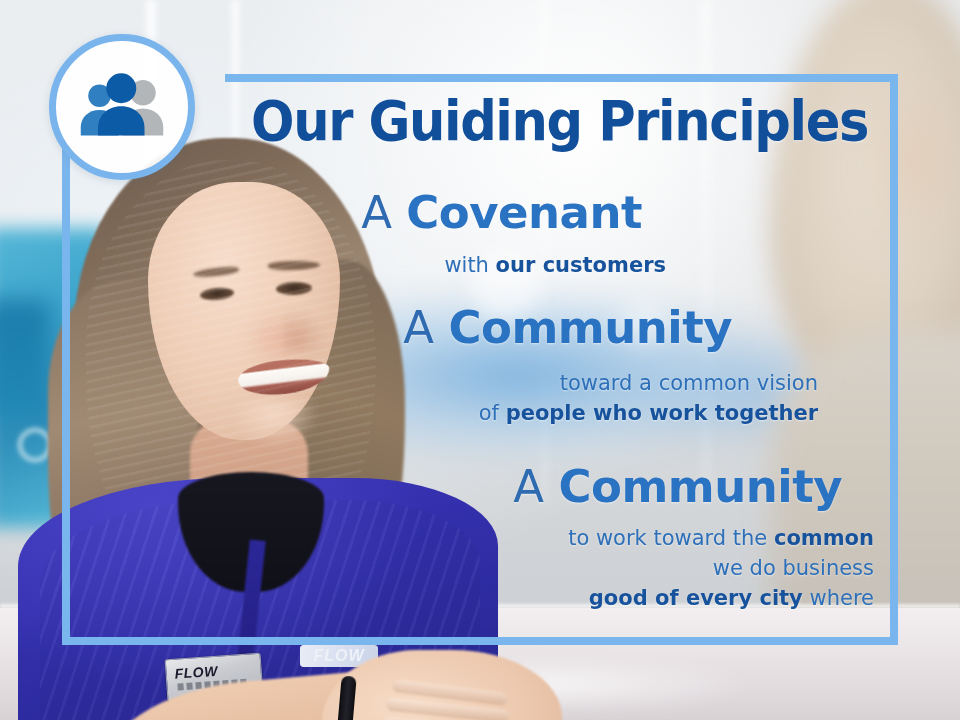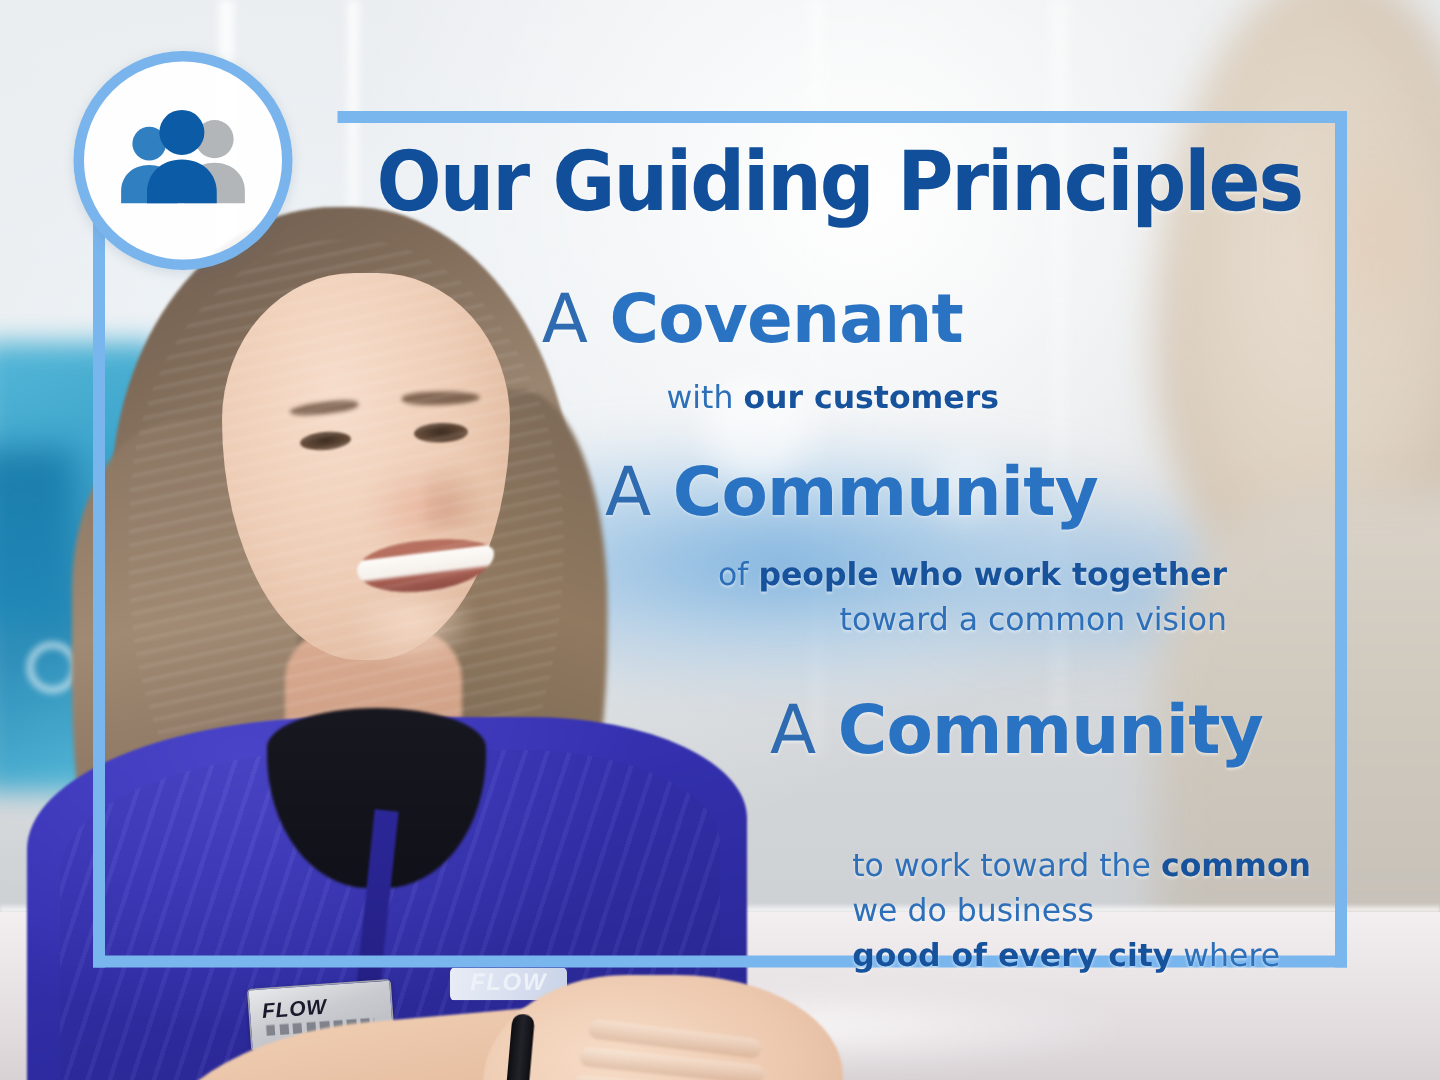--- a/index.html
+++ b/index.html
@@ -323,21 +323,21 @@
   .line-sub b { font-weight:700; color:#17529c; }
 
   
   #b1-main { top:188px; right:318px; }
   #b1-sub  { top:250px; right:294px; }
 
   #b2-main { top:303px; right:228px; }
   #b2-sub  { top:368px; right:142px; text-align:right; }
 
   #b3-main { top:462px; right:118px; }
-  #b3-sub  { top:523px; right:86px; text-align:left;margin-top:39px; }
+  #b3-sub  { top:523px; right:86px; text-align:right; }
 </style>
 </head>
 <body>
 
 <div id="poster">
 
   <div class="photo">
     <div class="bg-base"></div>
     <div class="mullion m1"></div>
     <div class="mullion m2"></div>
@@ -430,22 +430,22 @@
       <span class="art">A </span><span class="word">Covenant</span>
     </div>
     <div class="line-sub" id="b1-sub">
         <div><span>with </span><b>our customers</b></div>
       </div>
 
     <div class="line-main" id="b2-main">
       <span class="art">A </span><span class="word">Community</span>
     </div>
     <div class="line-sub" id="b2-sub">
+        <div><span>toward a common vision</span></div>
         <div><span>of </span><b>people who work together</b></div>
-        <div><span>toward a common vision</span></div>
       </div>
 
     <div class="line-main" id="b3-main">
       <span class="art">A </span><span class="word">Community</span>
     </div>
     <div class="line-sub" id="b3-sub">
         <div><span>to work toward the </span><b>common</b></div>
         <div><span>we do business</span></div>
         <div><b>good of every city</b><span> where</span></div>
       </div>

